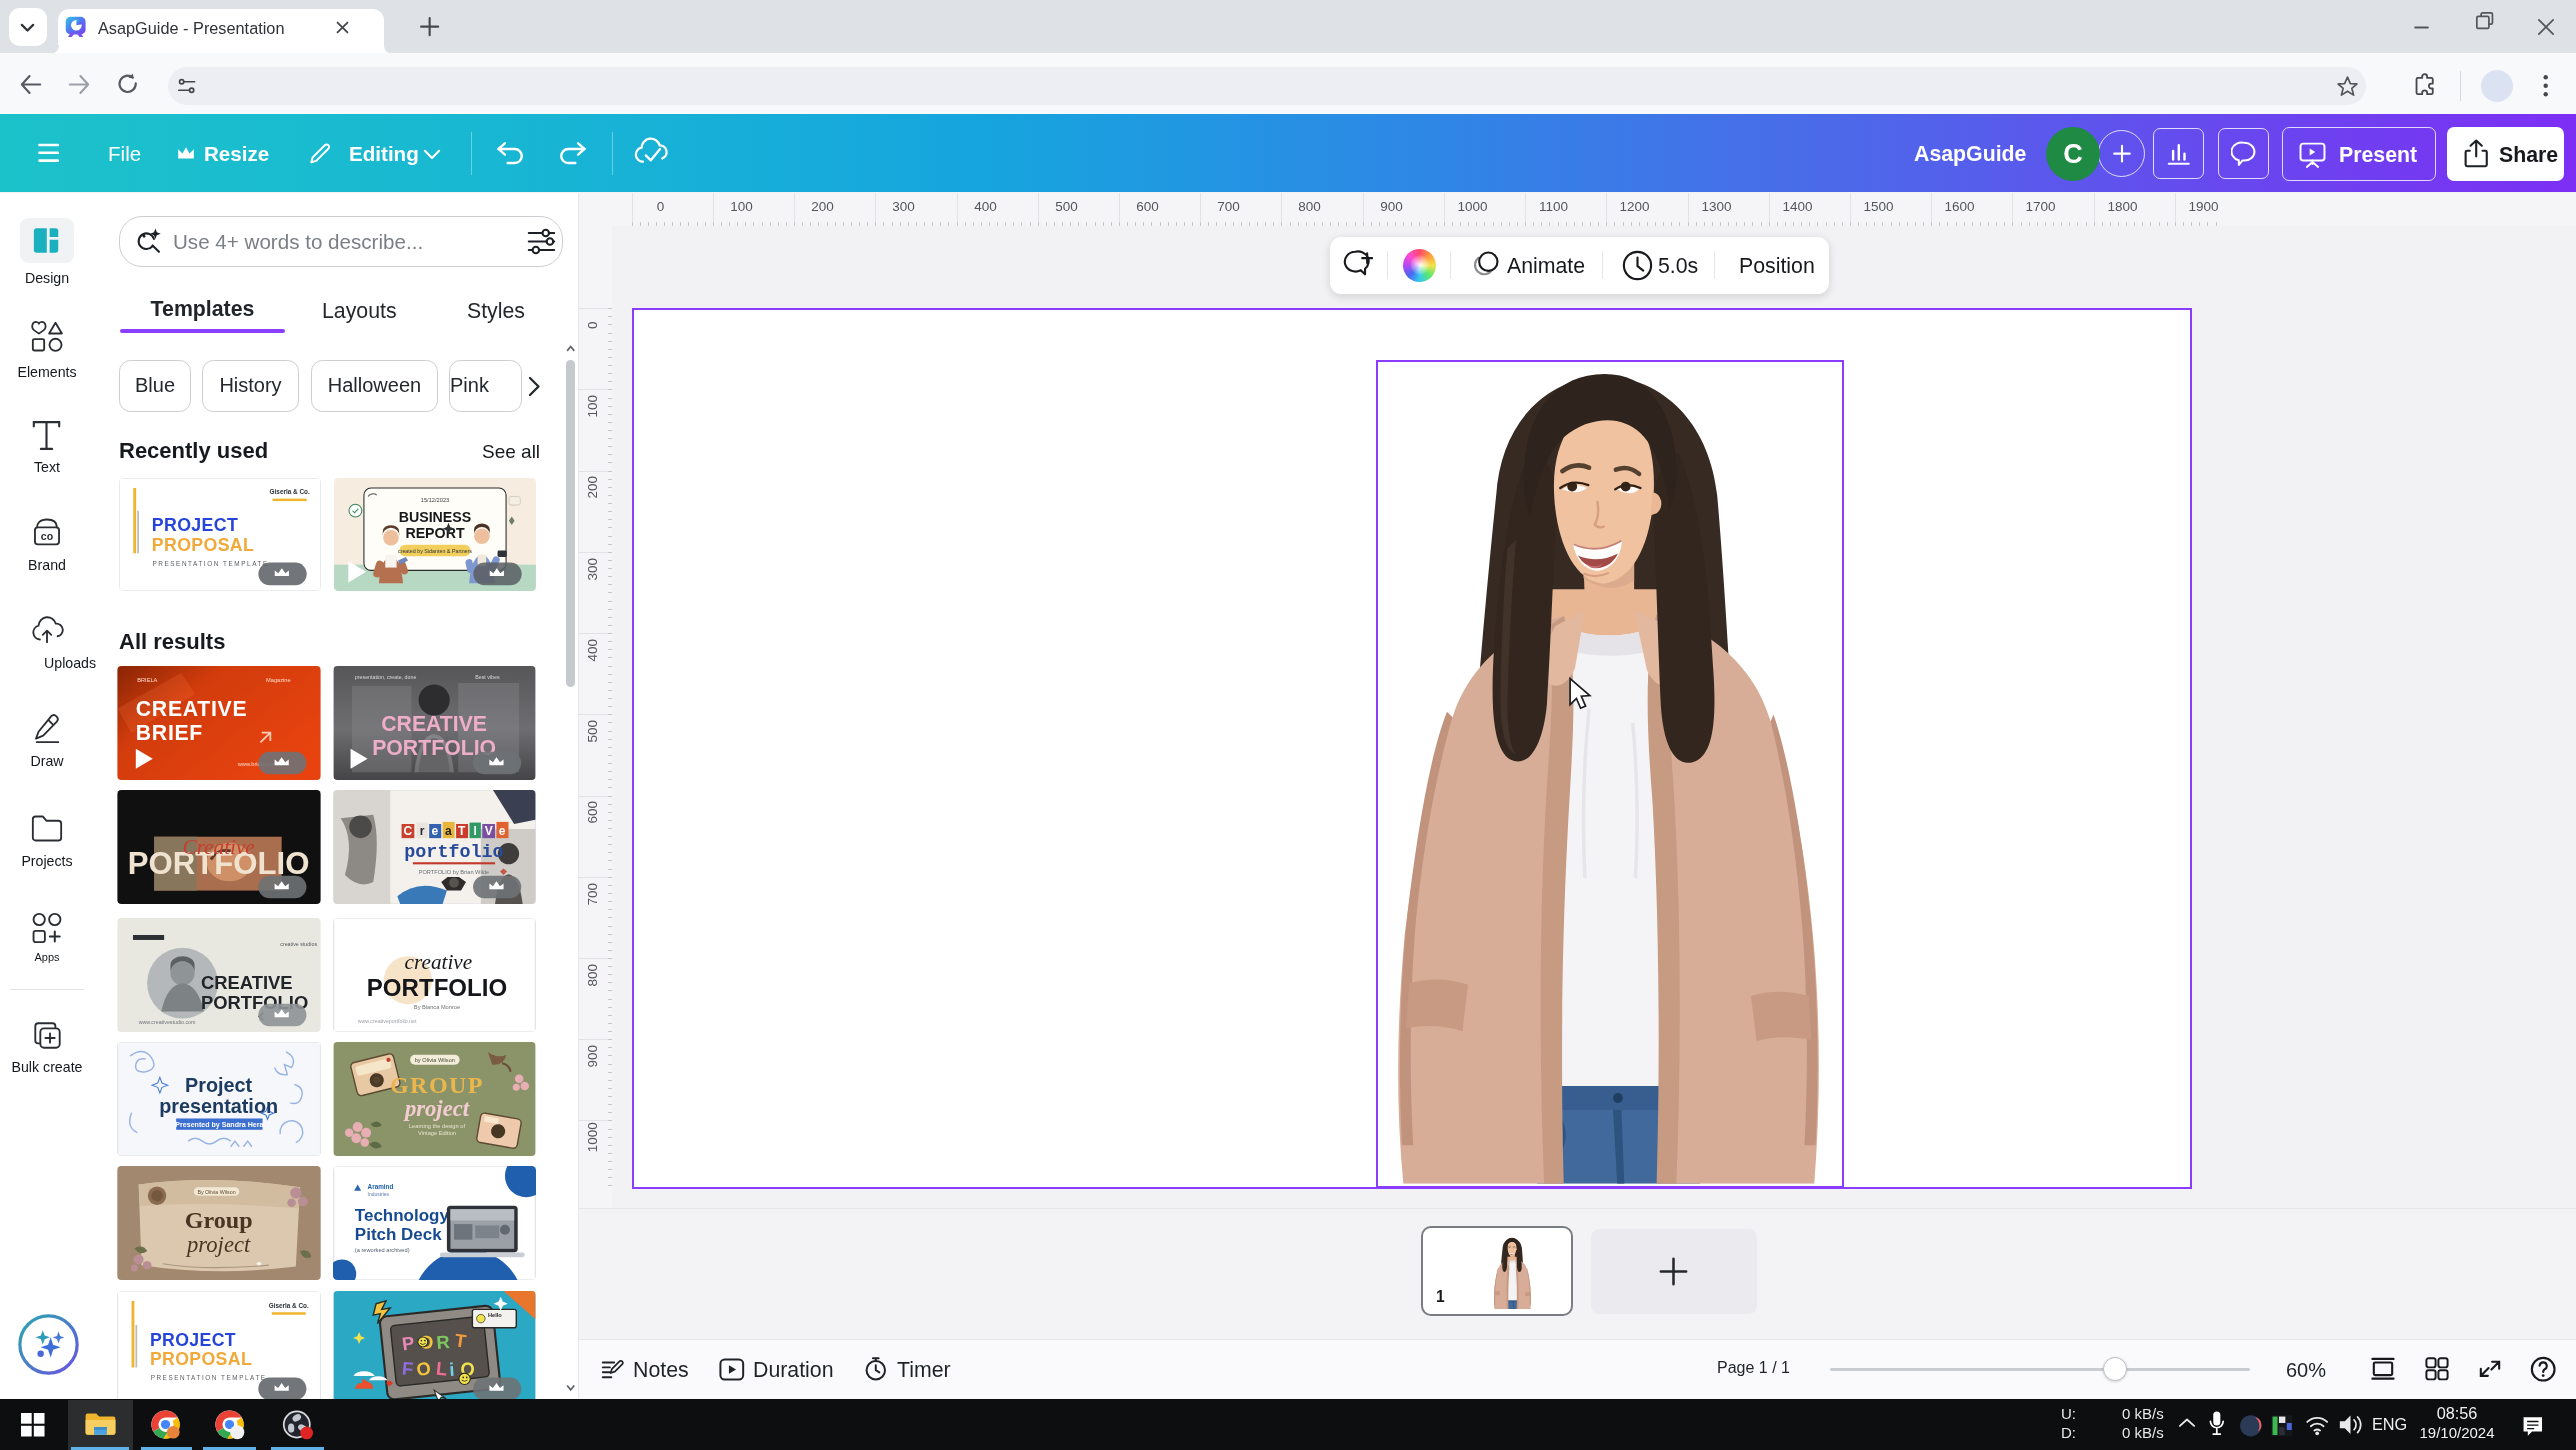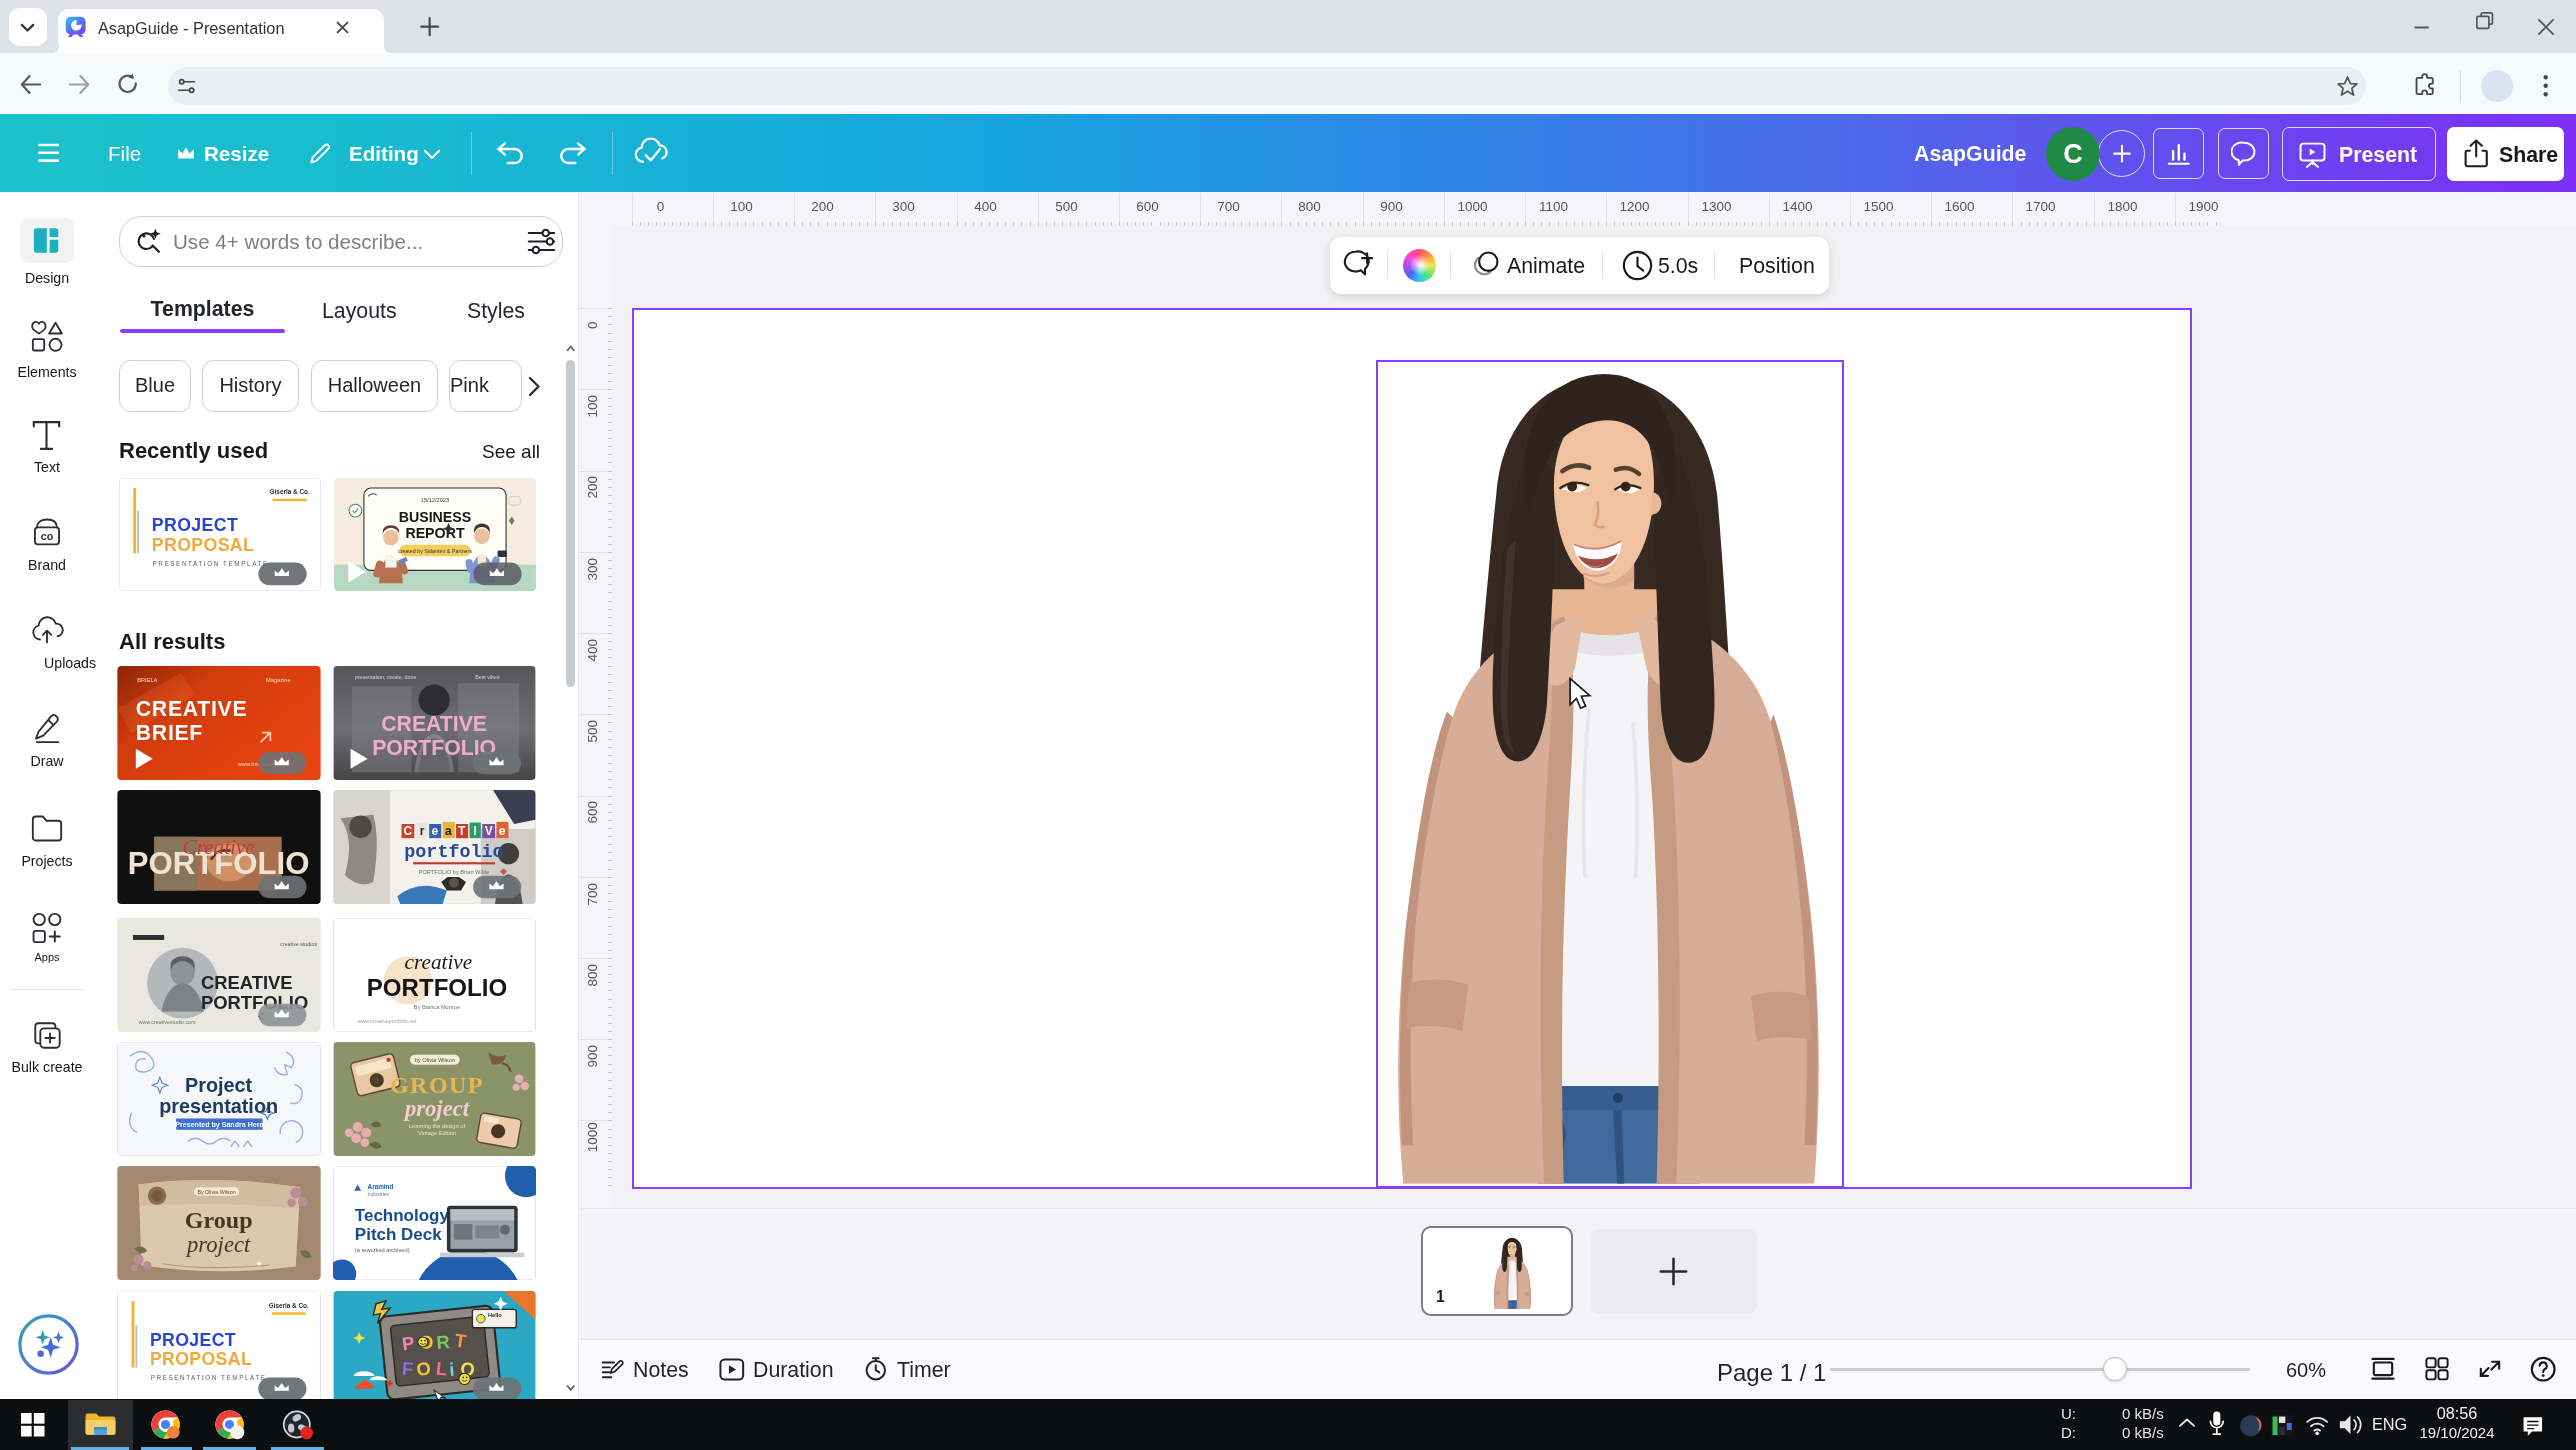--- a/index.html
+++ b/index.html
@@ -1077,21 +1077,21 @@
 <svg class="abs" style="left:719px;top:1358px;" width="25.6" height="23" viewBox="0 0 36 32">
   <rect x="2" y="2" width="32" height="28" rx="6" stroke="#1f2226" stroke-width="2.8" fill="none"></rect>
   <path d="M14 10 L24 16 L14 22 Z" fill="#1f2226"></path>
 </svg>
 <div class="abs" style="left:753px;top:1358px;font-size:21.3px;color:#1f2226;">Duration</div>
 <svg class="abs" style="left:863px;top:1356px;" width="25.6" height="25.6" viewBox="0 0 36 36">
   <circle cx="18" cy="20" r="13" stroke="#1f2226" stroke-width="2.8" fill="none"></circle>
   <path d="M14 3 h8 M18 3 v4 M18 13 v7 l5 3" stroke="#1f2226" stroke-width="2.8" fill="none" stroke-linecap="round"></path>
 </svg>
 <div class="abs" style="left:897px;top:1358px;font-size:21.3px;color:#1f2226;">Timer</div>
-<div class="abs" style="left:1717px;top:1359px;font-size:24px;color:#1f2226;">Page 1 / 1</div>
+<div class="abs" style="left:1717px;top:1359px;font-size:16px;color:#1f2226;">Page 1 / 1</div>
 <div class="abs" style="left:1830px;top:1368px;width:420px;height:2.8px;background:#c9ccd1;border-radius:1.4px;"></div>
 <div class="abs" style="left:2103px;top:1357px;width:24px;height:24px;background:#fff;border:1.4px solid #babec3;border-radius:50%;box-shadow:0 0.7px 2.8px rgba(0,0,0,0.18);"></div>
 <div class="abs" style="left:2286px;top:1359px;font-size:20px;color:#1f2226;">60%</div>
 <svg class="abs" style="left:2371px;top:1356px;" width="24" height="25.6" viewBox="0 0 34 36">
   <path d="M2 4 h30 M2 32 h30" stroke="#17191c" stroke-width="3" stroke-linecap="round"></path>
   <rect x="4" y="9" width="26" height="18" rx="2" stroke="#17191c" stroke-width="3" fill="none"></rect>
 </svg>
 <svg class="abs" style="left:2425px;top:1356px;" width="24" height="25.6" viewBox="0 0 34 36">
   <rect x="2" y="3" width="13" height="13" rx="3" stroke="#17191c" stroke-width="2.8" fill="none"></rect>
   <rect x="19" y="3" width="13" height="13" rx="3" stroke="#17191c" stroke-width="2.8" fill="none"></rect>

